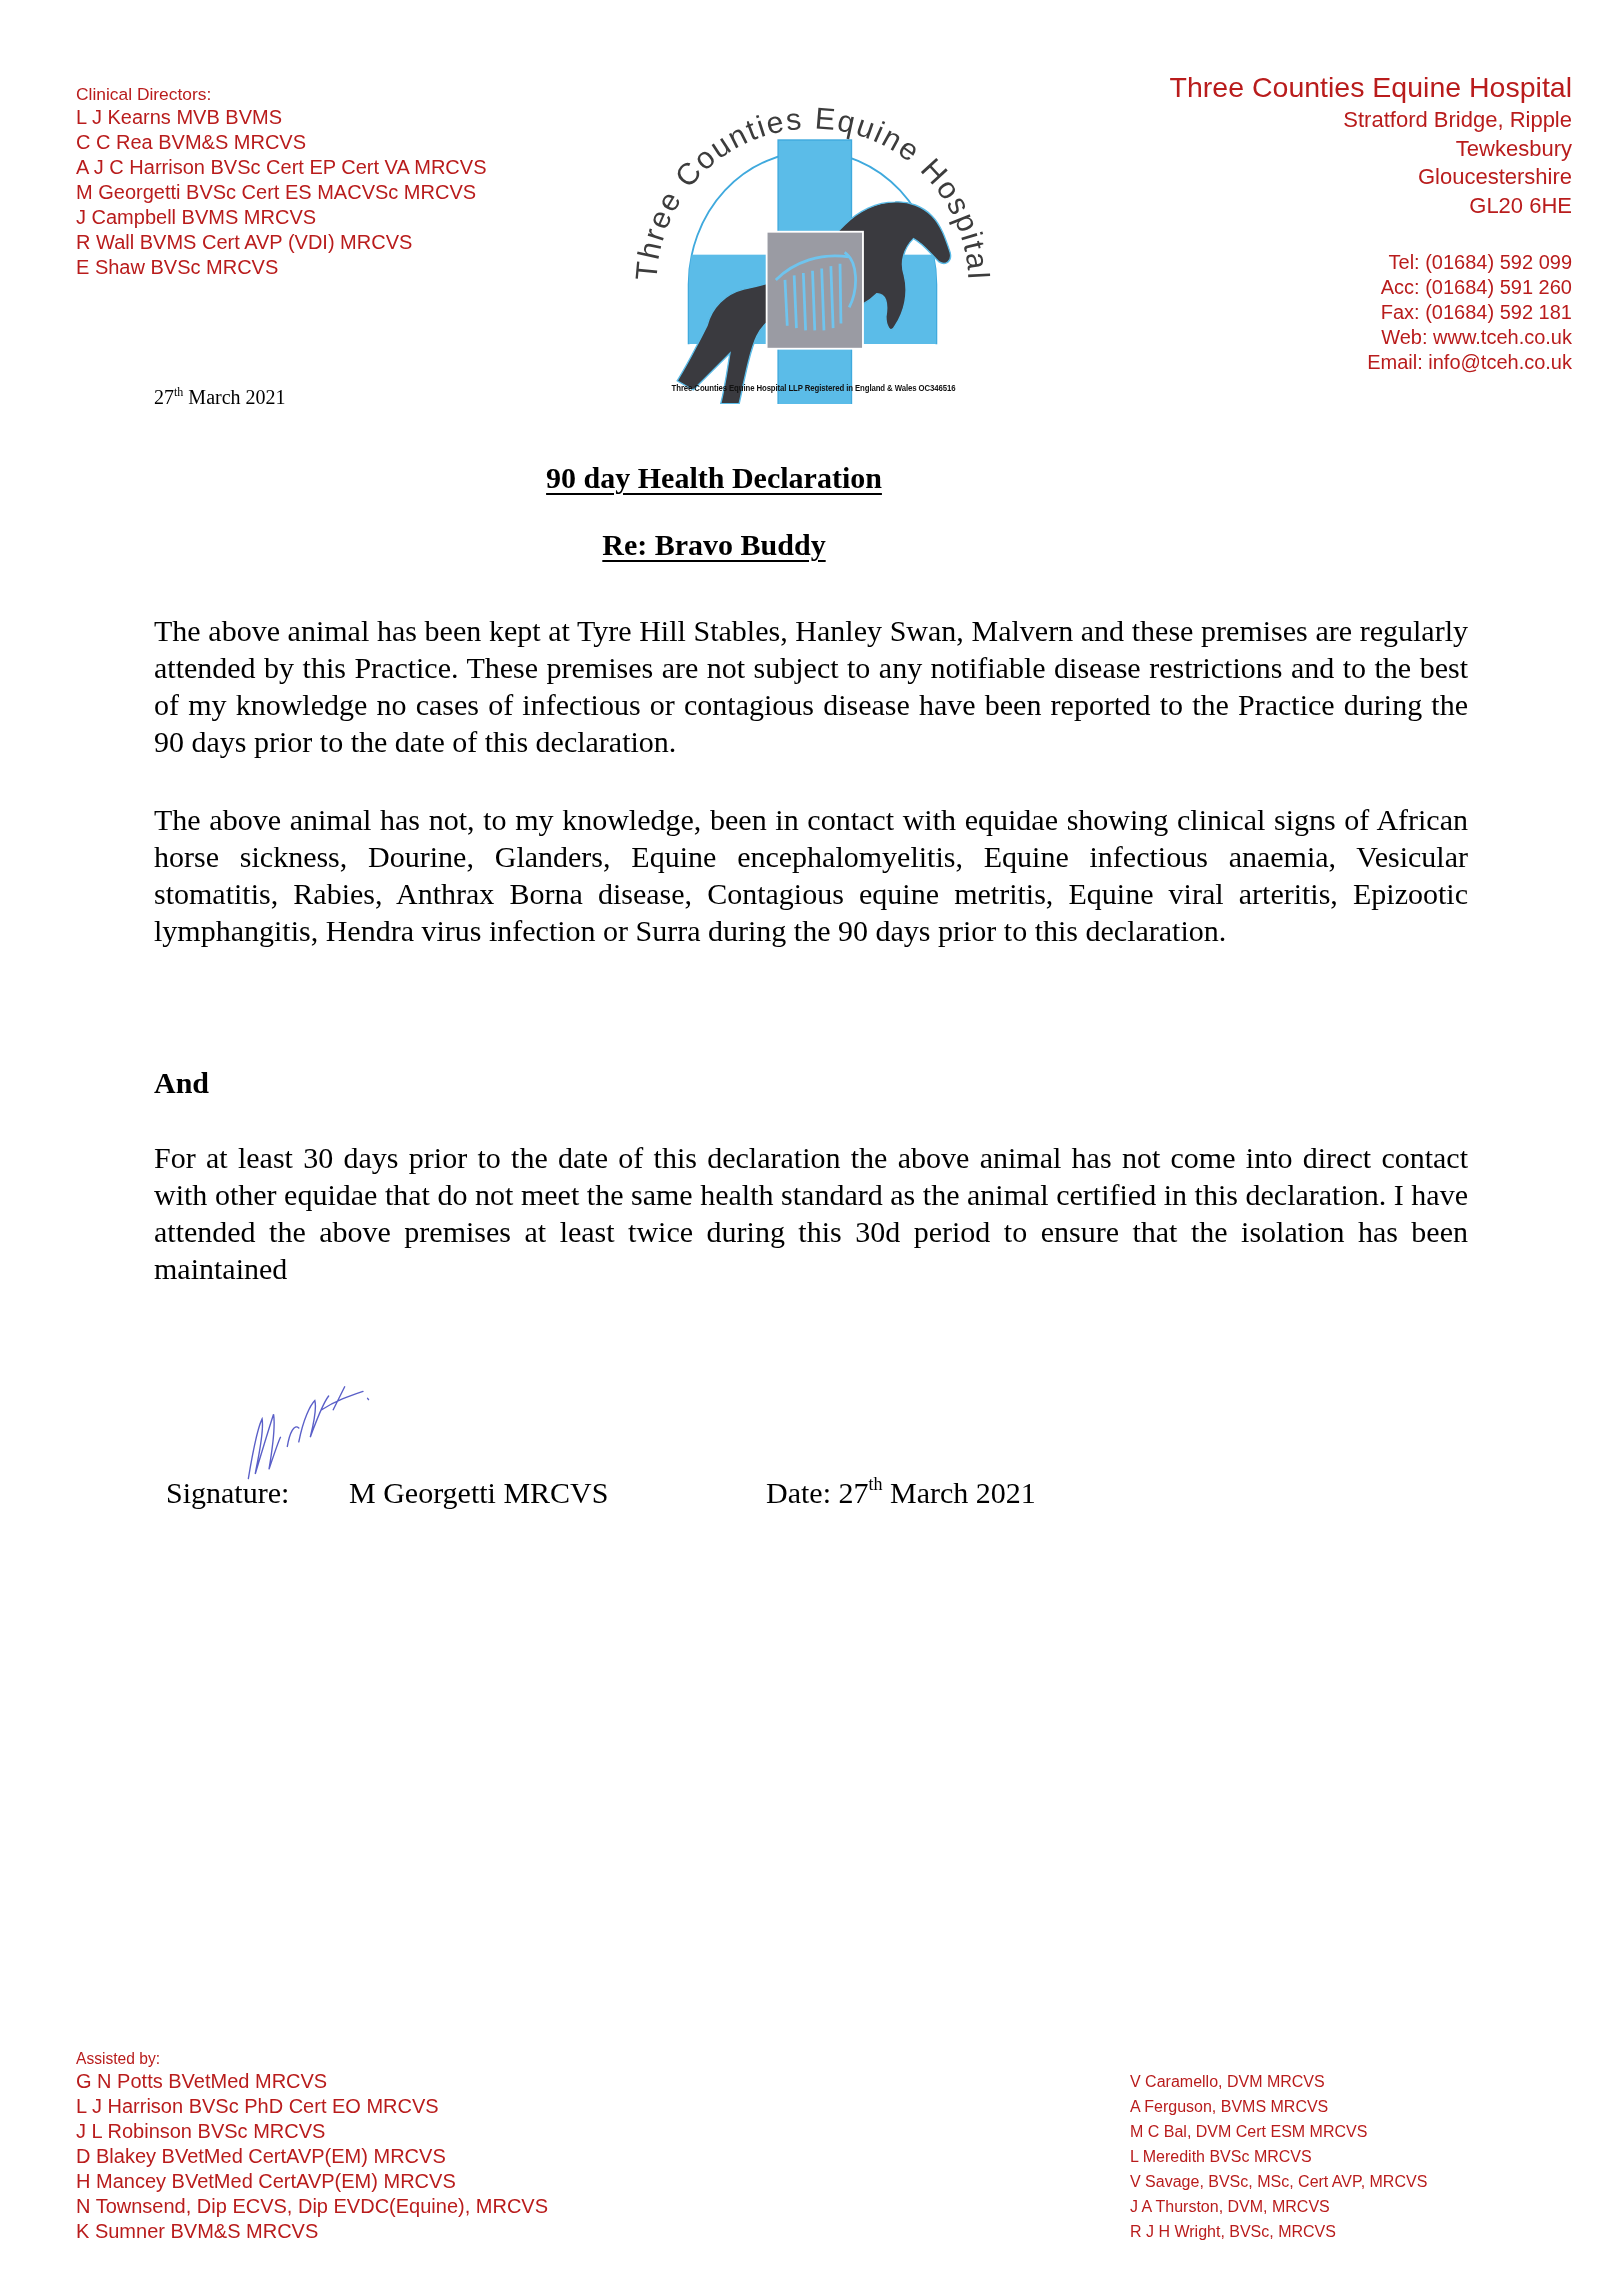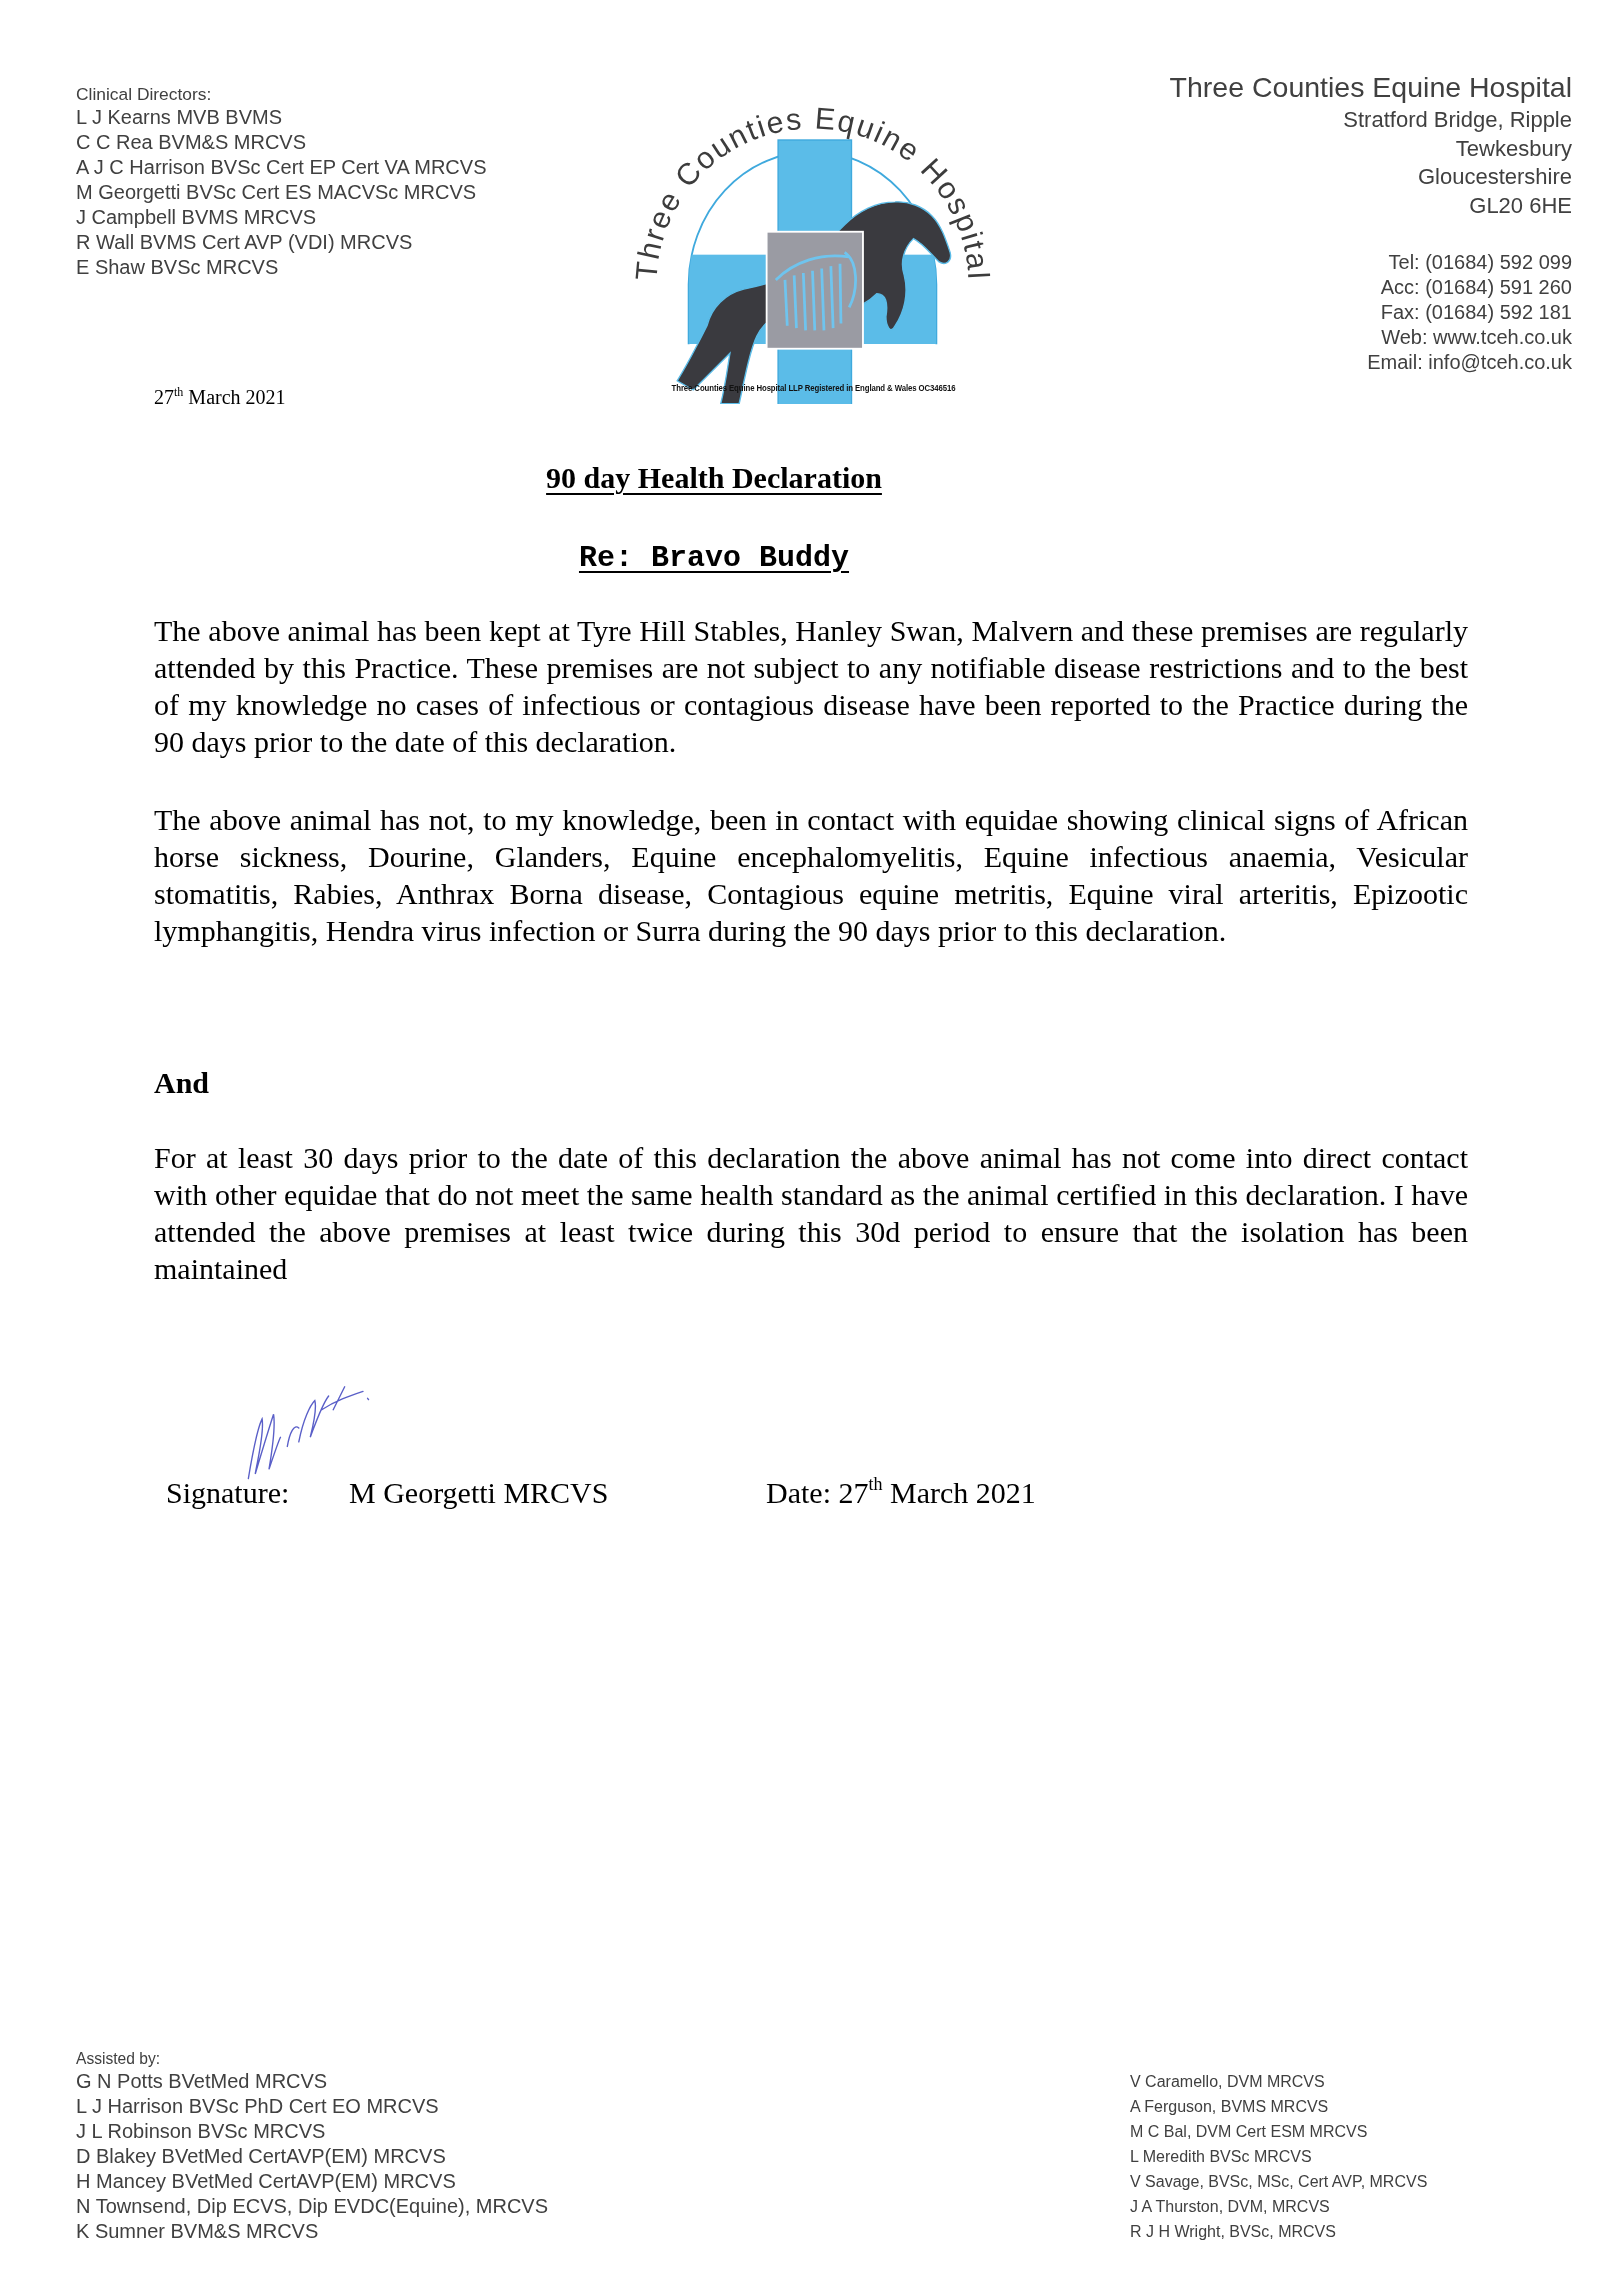--- a/index.html
+++ b/index.html
@@ -1,17 +1,17 @@
 <!DOCTYPE html>
 <html style="font-size:7.3px"><head>
   <meta charset="utf-8">
   <style>
     html, body { margin: 0; padding: 0; background: #ffffff; }
     body { width: 1622px; height: 2295px; position: relative; overflow: hidden; }
-    .sans { font-family: "Liberation Sans", "DejaVu Sans", sans-serif; color: #404040; }
+    .sans { font-family: "Liberation Sans", "DejaVu Sans", sans-serif; color: #b91c1c; }
     .serif { font-family: "Liberation Serif", "DejaVu Serif", serif; color: #000; }
 
     
     #directors { position: absolute; left: 76px; top: 83px; font-size: 20px; line-height: 25px; }
     #directors .lbl { font-size: 17.4px; line-height: 22px; display: block; }
     #directors .row { display: block; }
 
     
     #address { position: absolute; right: 50px; top: 69px; text-align: right; font-size: 22px; line-height: 28.5px; }
     #address .title { font-size: 28.5px; line-height: 37px; display: block; }
@@ -22,21 +22,21 @@
     
     #logo { position: absolute; left: 629px; top: 87px; width: 367px; height: 317px; }
     #logo-reg { position: absolute; left: 632px; top: 383px; width: 363px; font-family: "Liberation Sans", sans-serif; font-size: 7.8px; font-weight: bold; color: #111; text-align: center; letter-spacing: -0.1px; transform: scaleY(1.25); }
 
     
     #date-top { position: absolute; left: 154px; top: 386px; font-size: 20px; }
     sup { font-size: 0.6em; vertical-align: 0.7em; line-height: 0; }
     .heading { position: absolute; left: 0; width: 1428px; text-align: center; font-weight: bold; font-size: 30px; }
     .heading span { text-decoration: underline; text-underline-offset: 4.6px; text-decoration-thickness: 1.8px; }
     #title { top: 461px; }
-    #re { top: 541px; font-family: Liberation Mono, monospace; }
+    #re { top: 528px; }
 
     .para { position: absolute; left: 154px; width: 1314px; font-size: 30px; line-height: 37px; text-align: justify; }
     #p1 { top: 612px; }
     #p2 { top: 801px; }
     #p3 { top: 1064px; font-weight: bold; }
     #p4 { top: 1139px; }
 
     #signature-mark { position: absolute; left: 230px; top: 1359px; width: 211px; height: 129px; }
 
     #sigline { position: absolute; top: 1476px; left: 154px; font-size: 30px; }

